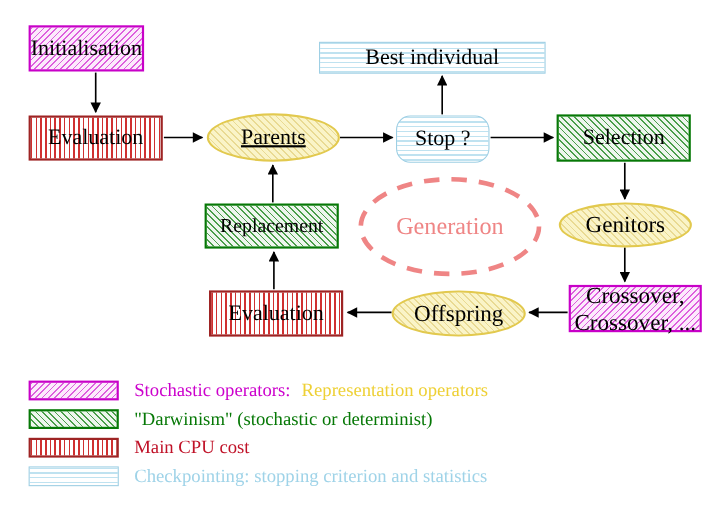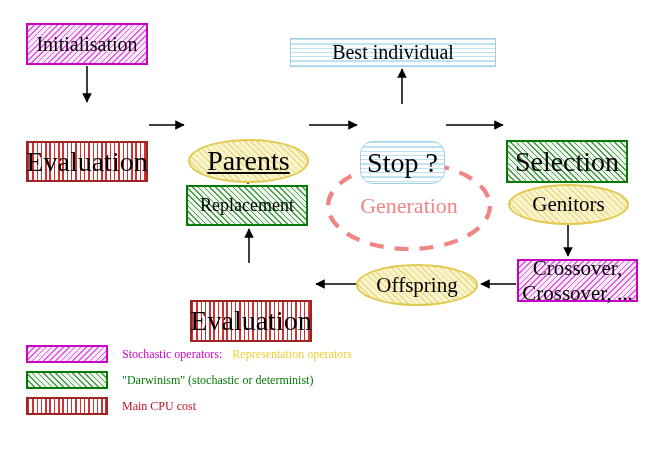--- a/index.html
+++ b/index.html
@@ -47,37 +47,37 @@
     border: 1.5px solid #9ecfe4;
     background: repeating-linear-gradient(180deg, #bfe2f0 0 1.3px, #ffffff 1.3px 4.3px);
   }
   .hatch-yellow {
     border: 2px solid #e2c94e;
     background: repeating-linear-gradient(45deg, #e9da93 0 1.2px, #faf4c8 1.2px 4.4px);
   }
 
   .f20 { font-size: 20px; }
   .f21 { font-size: 21px; }
-  .f22 { font-size: 28px; margin-top: 36px; }
+  .f22 { font-size: 20px; }
   .f18 { font-size: 18px; }
   .f15 { font-size: 21px; white-space: normal; line-height: 1.18; }
 
   .generation-label {
     position: absolute;
     left: 325px; top: 162px; width: 168px; height: 88px;
     display: flex; align-items: center; justify-content: center;
     color: #ef8585; font-size: 22px;
   }
 
   .legend-row {
     position: absolute;
     left: 26px;
     display: flex;
     align-items: center;
-    font-size: 12px;
+    font-size: 17px;
     white-space: nowrap;
   }
   .swatch {
     box-sizing: border-box;
     width: 82px; height: 18px;
     margin-right: 14px;
     flex: 0 0 auto;
   }
   .lg-magenta { color: #cc00cc; }
   .lg-gold    { color: #eed035; margin-left: 10px; }
@@ -105,21 +105,21 @@
     <line x1="402" y1="104" x2="402" y2="69" stroke="#000" stroke-width="1.5" marker-end="url(#ah)"></line>
     <line x1="446" y1="125" x2="503" y2="125" stroke="#000" stroke-width="1.5" marker-end="url(#ah)"></line>
     <line x1="568" y1="148" x2="568" y2="181" stroke="#000" stroke-width="1.5" marker-end="url(#ah)"></line>
     <line x1="568" y1="225" x2="568" y2="256" stroke="#000" stroke-width="1.5" marker-end="url(#ah)"></line>
     <line x1="516" y1="284" x2="481" y2="284" stroke="#000" stroke-width="1.5" marker-end="url(#ah)"></line>
     <line x1="356" y1="284" x2="316" y2="284" stroke="#000" stroke-width="1.5" marker-end="url(#ah)"></line>
     <line x1="249" y1="263" x2="249" y2="229" stroke="#000" stroke-width="1.5" marker-end="url(#ah)"></line>
     <line x1="248" y1="184" x2="248" y2="150" stroke="#000" stroke-width="1.5" marker-end="url(#ah)"></line>
   </svg>
 
-  <div class="node hatch-magenta f20" style="left:26px; top:23px; width:122px; height:42px;">
+  <div class="node hatch-magenta f20" style="left:26px; top:23px; width:105px; height:42px;">
     <span>Initialisation</span>
   </div>
 
   <div class="node stripe-red f22" style="left:26px; top:105px; width:122px; height:41px;">
     <span>Evaluation</span>
   </div>
 
   <div class="node hatch-yellow ellipse f22" style="left:188px; top:103px; width:121px; height:44px;text-decoration:underline;">
     <span>Parents</span>
   </div>
@@ -170,14 +170,18 @@
   <div class="legend-row" style="top:371px;">
     <div class="swatch hatch-green"></div>
     <span class="lg-green">"Darwinism" (stochastic or determinist)</span>
   </div>
 
   <div class="legend-row" style="top:397px;">
     <div class="swatch stripe-red"></div>
     <span class="lg-red">Main CPU cost</span>
   </div>
 
+  <div class="legend-row" style="top:423px;">
+    <div class="swatch stripe-cyan"></div>
+    <span class="lg-cyan">Checkpointing: stopping criterion and statistics</span>
+  </div>
 
 </div>
 
 </body></html>

